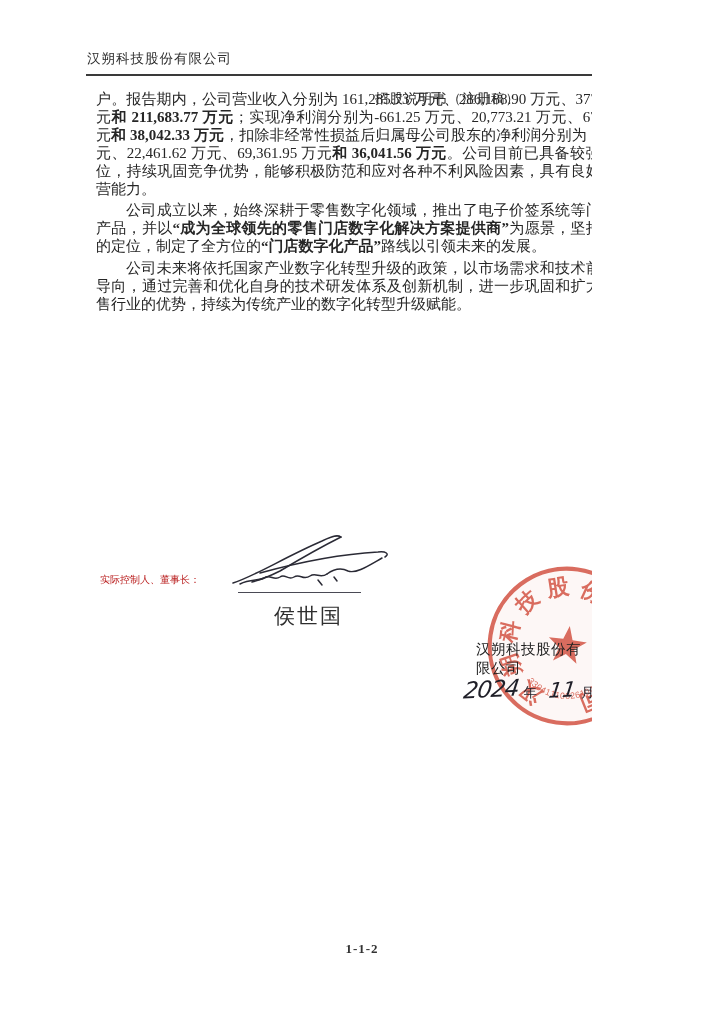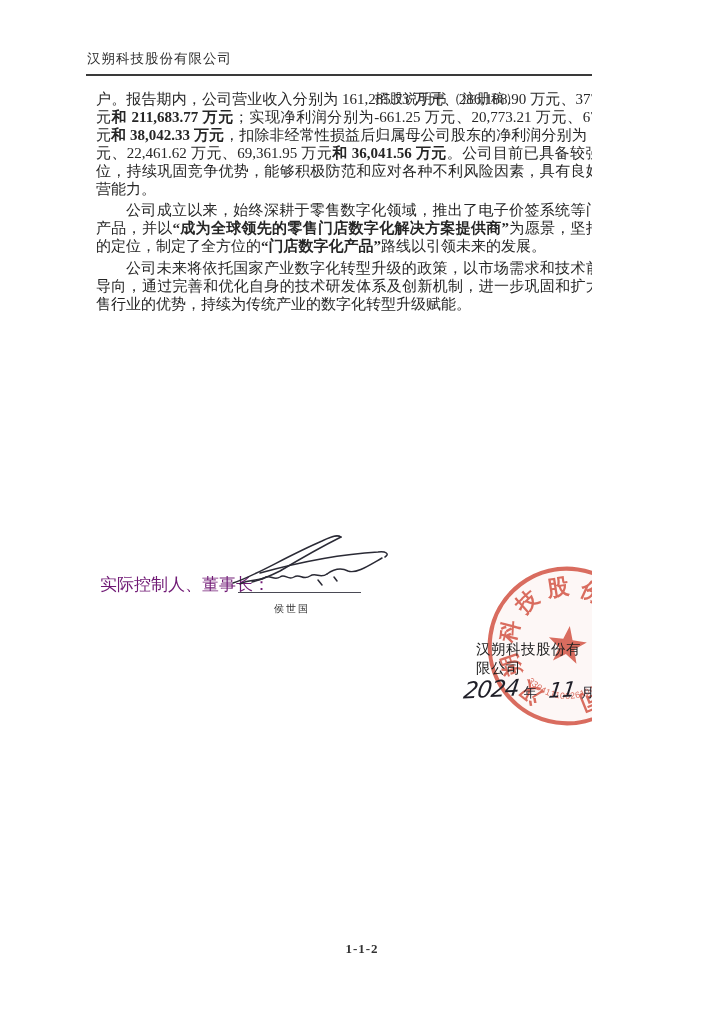--- a/index.html
+++ b/index.html
@@ -31,32 +31,32 @@
     text-align:justify;
   }
   .para{margin:0;}
   .para.indent{text-indent:2em;}
   .para.p2{margin-top:3px;}
   .para.p3{margin-top:4px;}
   .para b{font-weight:700;}
   
   .sig-label{
     position:absolute;left:100px;top:573px;
-    font-size:17px;color:#701a75;
+    font-size:10px;color:#b91c1c;
   }
   .sig-underline{
     position:absolute;left:238px;top:592px;width:123px;height:1px;
     background:#4a4a55;
   }
   .sig-scribble{
     position:absolute;left:230px;top:529px;width:162px;height:64px;
   }
   .sig-name{
     position:absolute;left:274px;top:602px;
-    font-size:10px;letter-spacing:2px;color:#2e2e2e;
+    font-size:21px;letter-spacing:2px;color:#2e2e2e;
   }
   
   .seal{
     position:absolute;left:483px;top:562px;width:168px;height:168px;
     transform:rotate(8deg);
     opacity:.82;
   }
   .seal svg{width:100%;height:100%;}
   .seal text{
     font-family:"Liberation Sans","DejaVu Sans",sans-serif;

